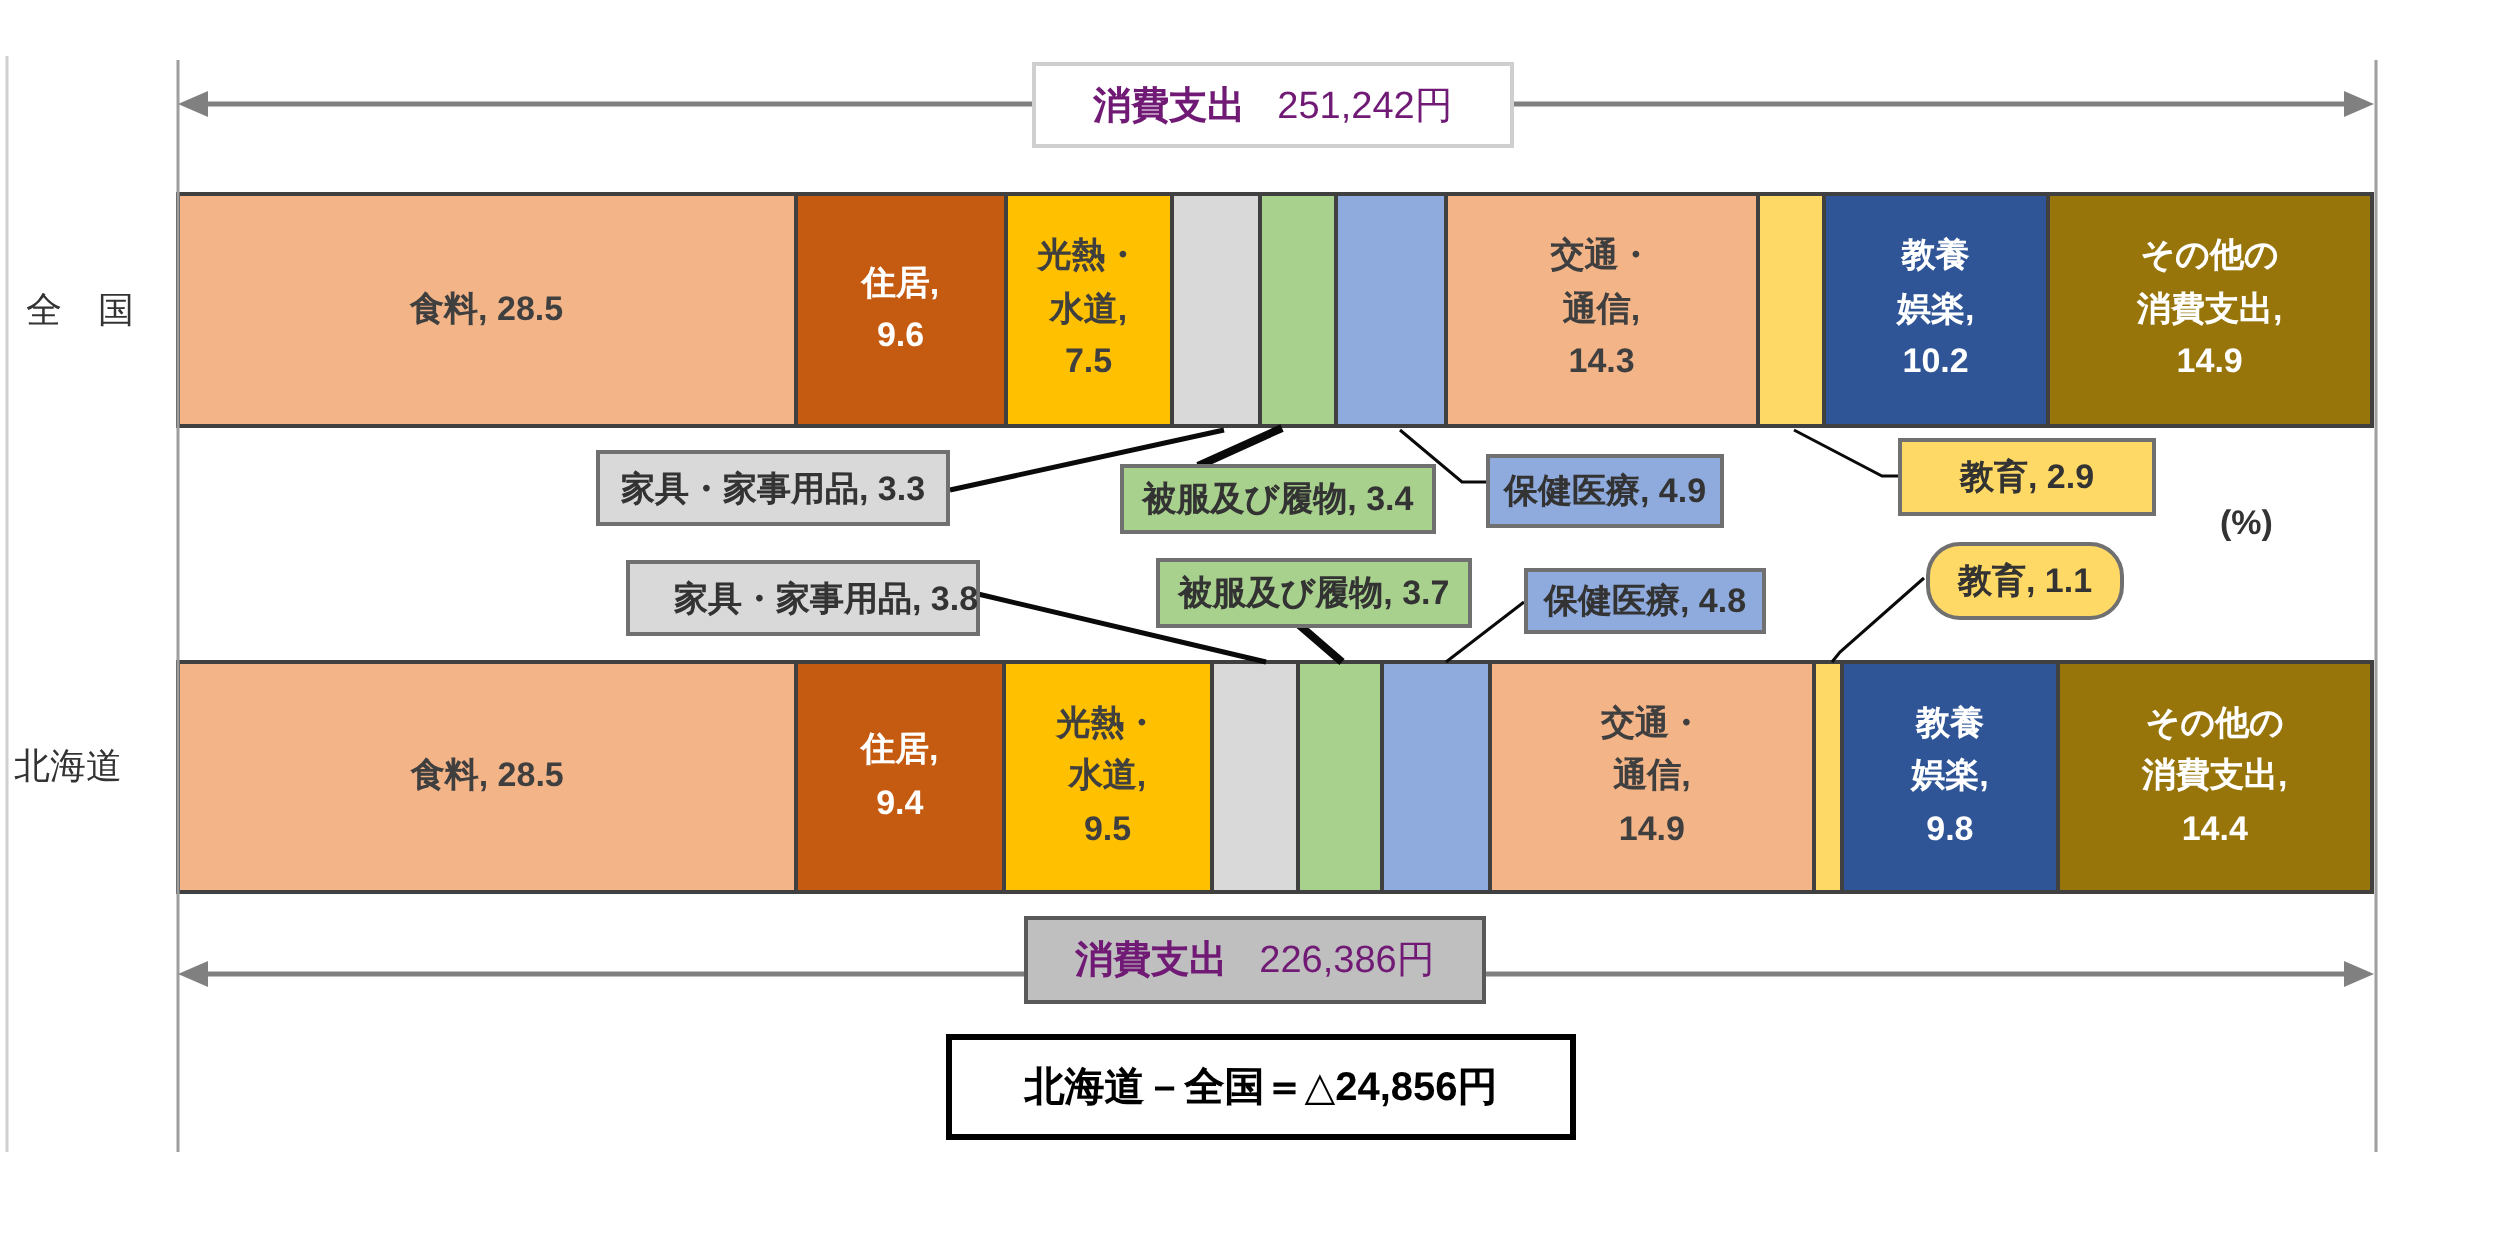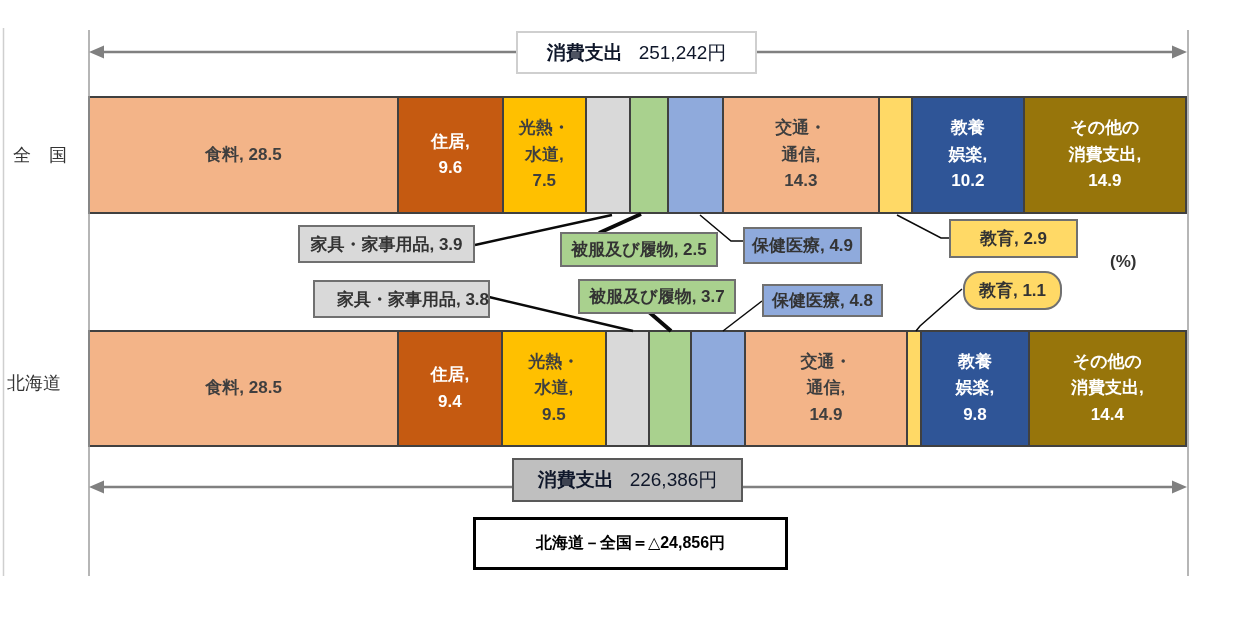--- a/index.html
+++ b/index.html
@@ -18,29 +18,29 @@
        font-size:17px;font-weight:bold;line-height:1.55;white-space:pre-line;}
   .seg:last-child{border-right:none;}
   
   .rowlab{position:absolute;z-index:5;font-size:18px;font-weight:400;color:#333;}
   #lab-national{left:13px;top:143px;}
   #lab-hokkaido{left:7px;top:371px;}
   #unit-label{position:absolute;left:1110px;top:252px;z-index:5;
               font-size:17px;font-weight:600;color:#333;}
   
   .totalbox{position:absolute;z-index:5;display:flex;align-items:center;justify-content:center;
-            gap:16px;font-size:19px;color:#0f172a;box-sizing:border-box;}
+            gap:16px;font-size:19px;color:#701a75;box-sizing:border-box;}
   #total-national{left:516px;top:31px;width:241px;height:43px;background:#fff;border:2px solid #CFCFCF;}
   #total-hokkaido{left:512px;top:458px;width:231px;height:44px;background:#BFBFBF;border:2px solid #595959;}
   .totalbox .t-label{font-weight:bold;}
   .totalbox .t-value{font-weight:normal;}
   #diff-box{position:absolute;left:473px;top:517px;width:315px;height:53px;z-index:5;
             background:#fff;border:3px solid #000;box-sizing:border-box;
             display:flex;align-items:center;justify-content:center;
-            font-size:16px;font-weight:bold;color:#000;}
+            font-size:20px;font-weight:bold;color:#000;}
   
   .callout{position:absolute;z-index:5;display:flex;align-items:center;justify-content:center;
            font-size:17px;font-weight:bold;color:#333;box-sizing:border-box;
            border:2px solid #707070;white-space:nowrap;}
   #c0{left:298px;top:225px;width:177px;height:38px;}
   #c1{left:560px;top:232px;width:158px;height:35px;}
   #c2{left:743px;top:227px;width:119px;height:37px;}
   #c3{left:949px;top:219px;width:129px;height:39px;}
   #c4{left:313px;top:280px;width:177px;height:38px;padding-left:23px;}
   #c5{left:578px;top:279px;width:158px;height:35px;}
@@ -132,22 +132,22 @@
     <span class="t-label">消費支出</span>
     <span class="t-value">251,242円</span>
   </div>
   <div class="totalbox" id="total-hokkaido">
     <span class="t-label">消費支出</span>
     <span class="t-value">226,386円</span>
   </div>
 
   <div id="diff-box">北海道－全国＝△24,856円</div>
 
-  <div class="callout" id="c0" style="background: rgb(217, 217, 217);">家具・家事用品, 3.9</div>
-  <div class="callout" id="c1" style="background: rgb(169, 209, 142);">被服及び履物, 2.5</div>
+  <div class="callout" id="c0" style="background: rgb(217, 217, 217);">家具・家事用品, 3.3</div>
+  <div class="callout" id="c1" style="background: rgb(169, 209, 142);">被服及び履物, 3.4</div>
   <div class="callout" id="c2" style="background: rgb(143, 170, 220);">保健医療, 4.9</div>
   <div class="callout" id="c3" style="background: rgb(255, 217, 102);">教育, 2.9</div>
   <div class="callout" id="c4" style="background: rgb(217, 217, 217);">家具・家事用品, 3.8</div>
   <div class="callout" id="c5" style="background: rgb(169, 209, 142);">被服及び履物, 3.7</div>
   <div class="callout" id="c6" style="background: rgb(143, 170, 220);">保健医療, 4.8</div>
   <div class="callout" id="c7" style="background: rgb(255, 217, 102);">教育, 1.1</div>
 
 </div>
 
 </body></html>

